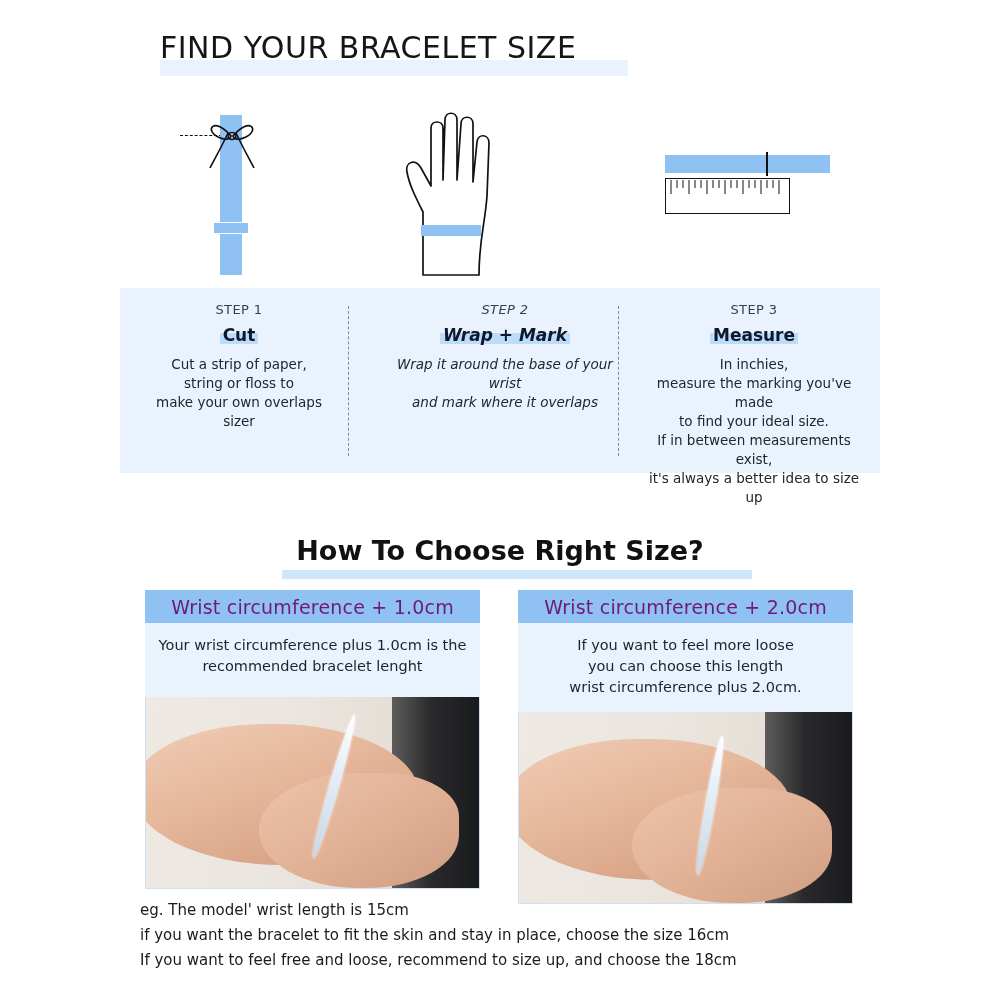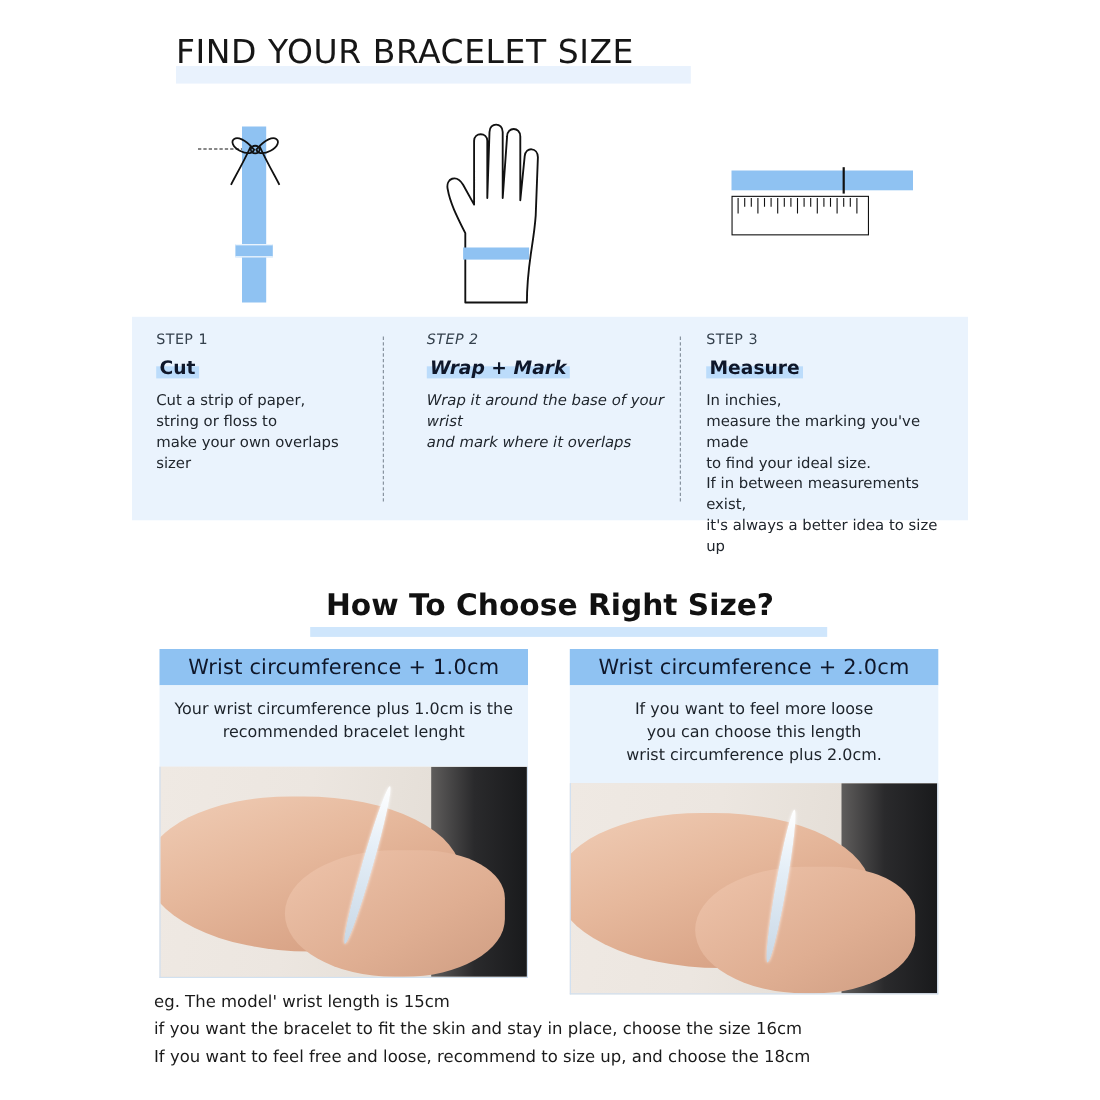--- a/index.html
+++ b/index.html
@@ -86,20 +86,21 @@
     position: absolute;
     left: 120px; top: 288px;
     width: 760px; height: 185px;
     background: #eaf3fd;
   }
   .step-col {
     position: absolute;
     top: 0;
     height: 185px;
     padding: 14px 14px 0 22px;
+    text-align: center;
   }
   .step-col.c1 { left: 0px;   width: 230px; }
   .step-col.c2 { left: 246px; width: 270px; font-style: italic; }
   .step-col.c3 { left: 500px; width: 260px; }
   .step-div {
     position: absolute;
     top: 18px; height: 150px;
     border-left: 1.5px dashed #7f8a96;
   }
   .step-div.d1 { left: 228px; }
@@ -157,21 +158,21 @@
     position: absolute;
     top: 590px;
     width: 335px;
   }
   .card.left  { left: 145px; }
   .card.right { left: 518px; }
 
   .card-head {
     height: 33px;
     background: #8fc2f2;
-    color: #0f172a;
+    color: #701a75;
     font-size: 19px;
     display: flex;
     align-items: center;
     justify-content: center;
     letter-spacing: 0.2px;
   }
   .card-body {
     background: #e9f3fd;
     padding: 12px 1px 14px;
     text-align: center;

